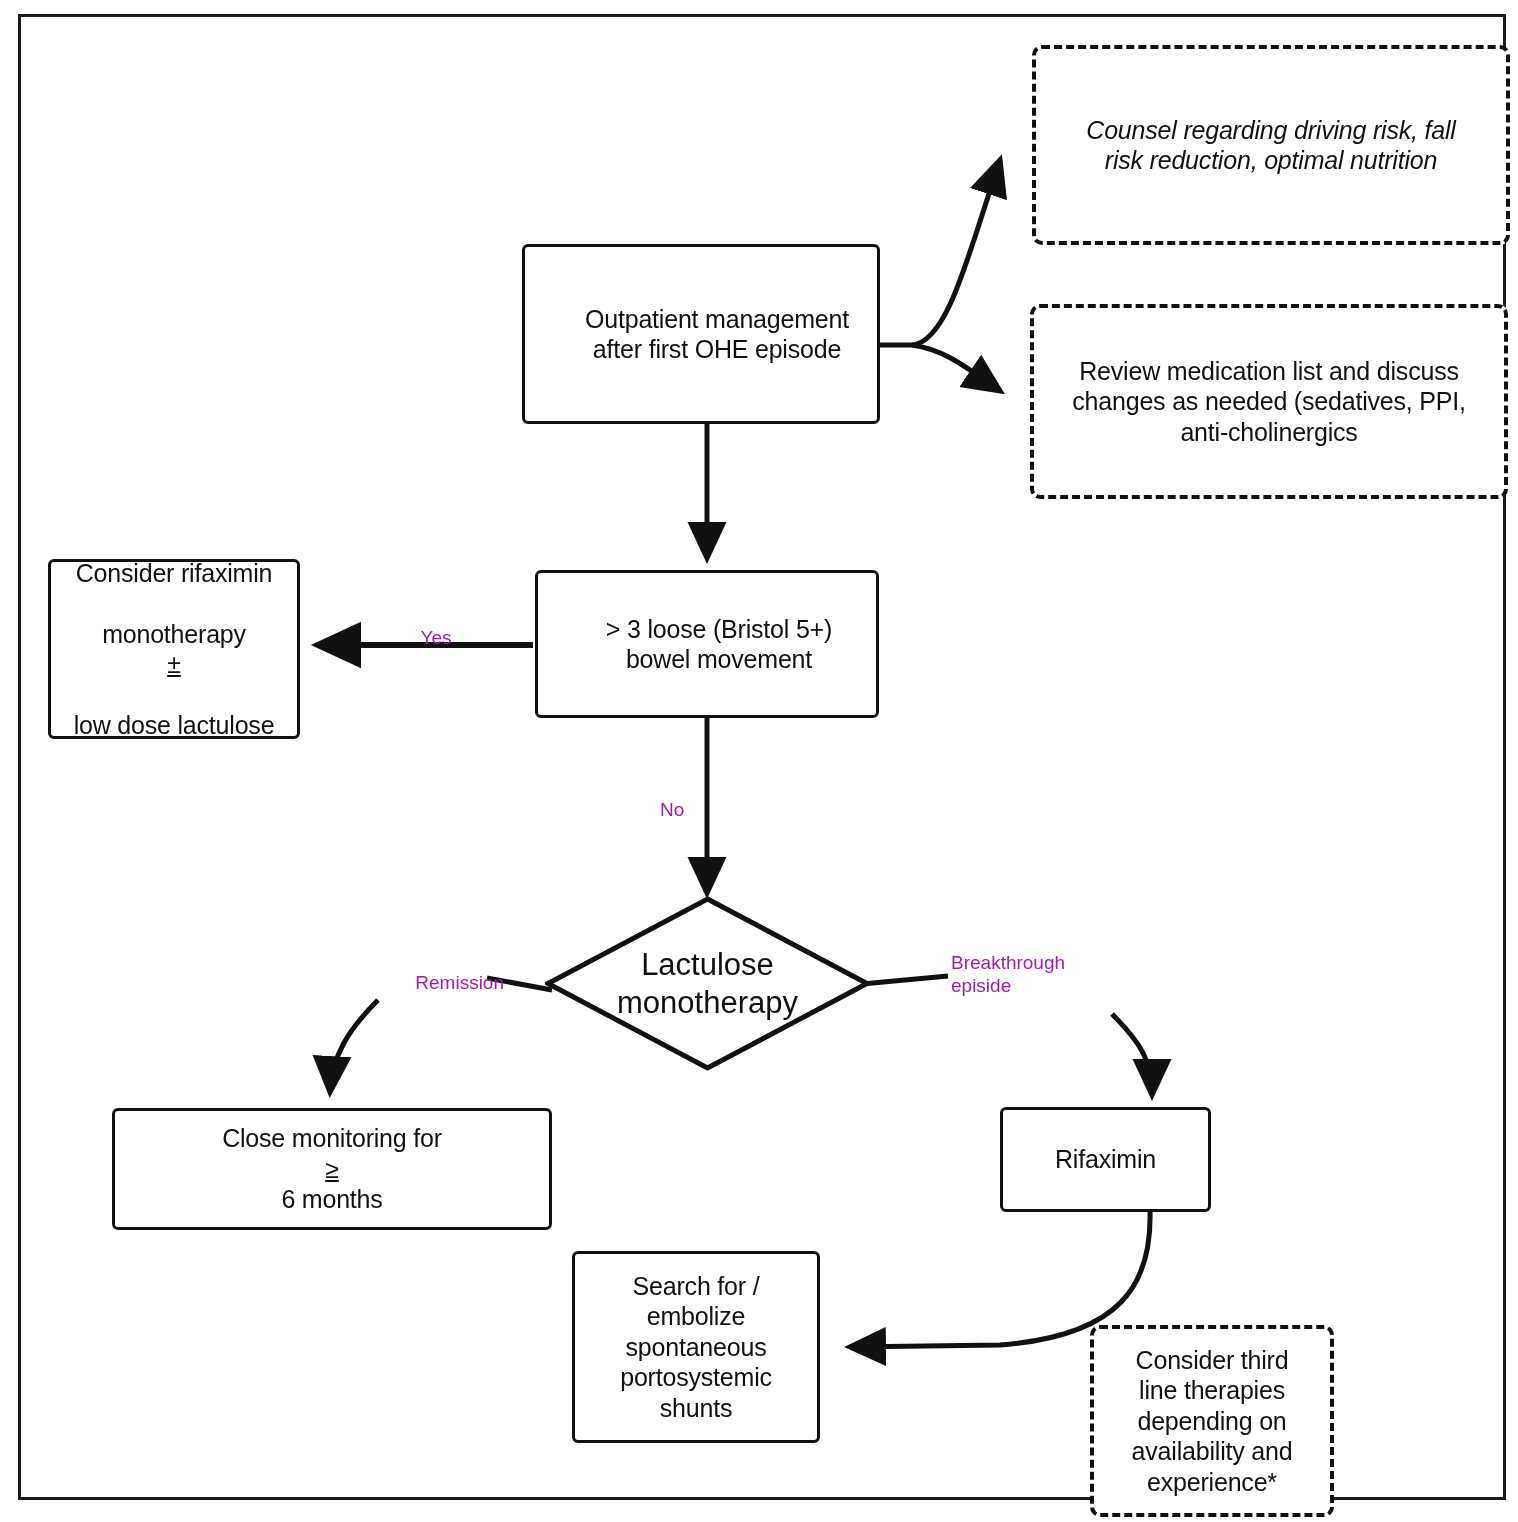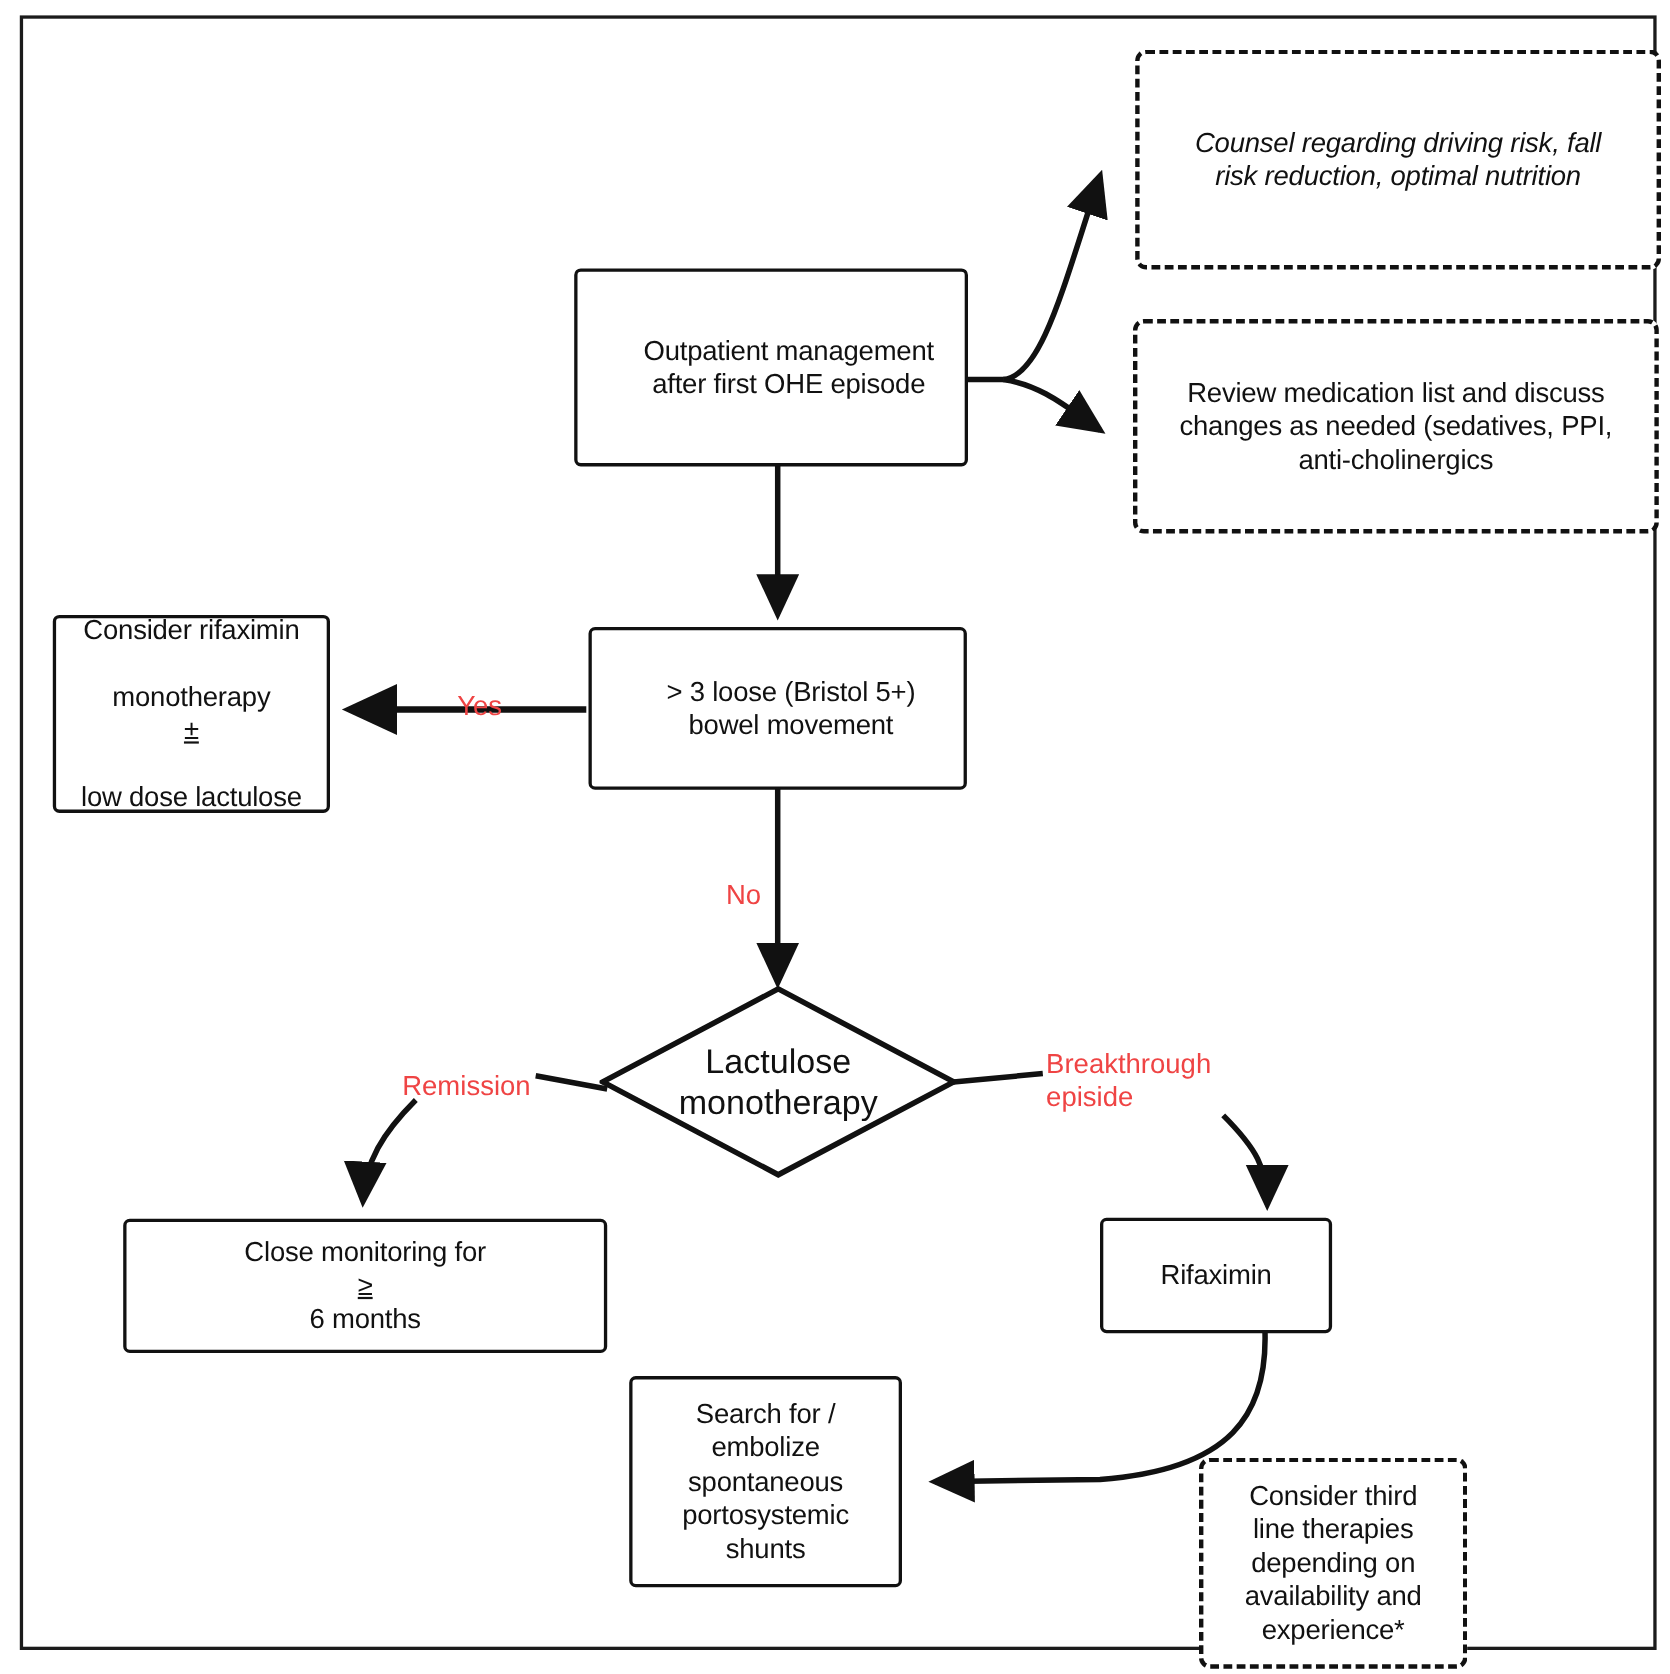--- a/index.html
+++ b/index.html
@@ -19,21 +19,21 @@
     position:absolute;box-sizing:border-box;
     display:flex;align-items:center;justify-content:center;
     text-align:center;background:#ffffff;
     font-size:25px;line-height:1.22;font-weight:400;color:#111;
     letter-spacing:-0.2px;
   }
   .solid{border:3px solid #111;border-radius:6px;}
   .dashed{border:4px dashed #111;border-radius:10px;}
   .node span{display:block;padding:0 10px;white-space:pre-line;}
   .edge-label{
-    position:absolute;font-size:25px;line-height:1.2;color:#ef4444;
+    position:absolute;font-size:19px;line-height:1.2;color:#a21caf;
     background:transparent;white-space:pre-line;
   }
   .diamond-wrap{position:absolute;}
   .diamond-text{
     position:absolute;left:0;top:0;width:100%;height:100%;
     display:flex;align-items:center;justify-content:center;
     text-align:center;font-size:31px;line-height:1.22;color:#111;
     white-space:pre-line;pointer-events:none;
   }
   .ul{text-decoration:underline;text-underline-offset:2px;}
@@ -76,21 +76,21 @@
   <div class="node solid" style="left:522px;top:244px;width:358px;height:180px;padding-left:32px;">
     <span>Outpatient management
 after first OHE episode</span>
   </div>
 
   <div class="node dashed" style="left:1032px;top:45px;width:478px;height:200px;font-style:italic;">
     <span>Counsel regarding driving risk, fall
 risk reduction, optimal nutrition</span>
   </div>
 
-  <div class="node dashed" style="left:1030px;top:290px;width:478px;height:195px;">
+  <div class="node dashed" style="left:1030px;top:304px;width:478px;height:195px;">
     <span>Review medication list and discuss
 changes as needed (sedatives, PPI,
 anti-cholinergics</span>
   </div>
 
   <div class="node solid" style="left:535px;top:570px;width:344px;height:148px;padding-left:24px;">
     <span>&gt; 3 loose (Bristol 5+)
 bowel movement</span>
   </div>
 
@@ -135,19 +135,19 @@
 line therapies
 depending on
 availability and
 experience*</span>
   </div>
 
   <div class="edge-label" style="left:396px;top:627px;width:80px;text-align:center;">Yes</div>
 
   <div class="edge-label" style="left:660px;top:783px;width:70px;text-align:left;margin-top:16px;">No</div>
 
-  <div class="edge-label" style="left:344px;top:972px;width:160px;text-align:center;">Remission</div>
+  <div class="edge-label" style="left:344px;top:972px;width:160px;text-align:right;">Remission</div>
 
   <div class="edge-label" style="left:951px;top:952px;width:220px;text-align:left;">Breakthrough
 episide</div>
 
 
 </div>
 
 </body></html>

